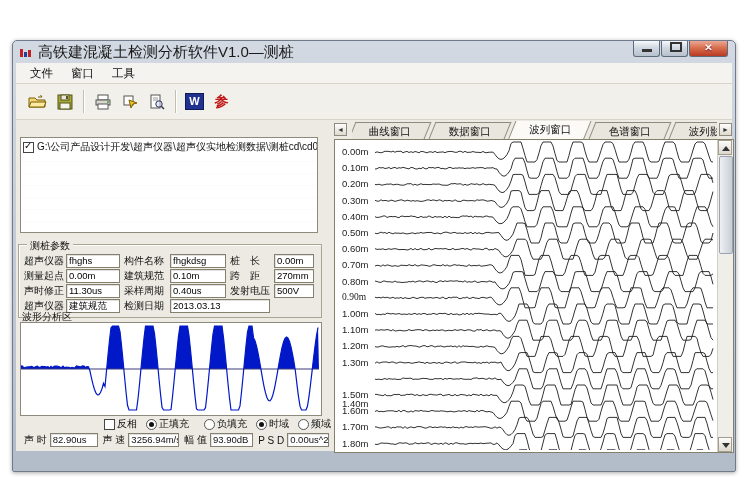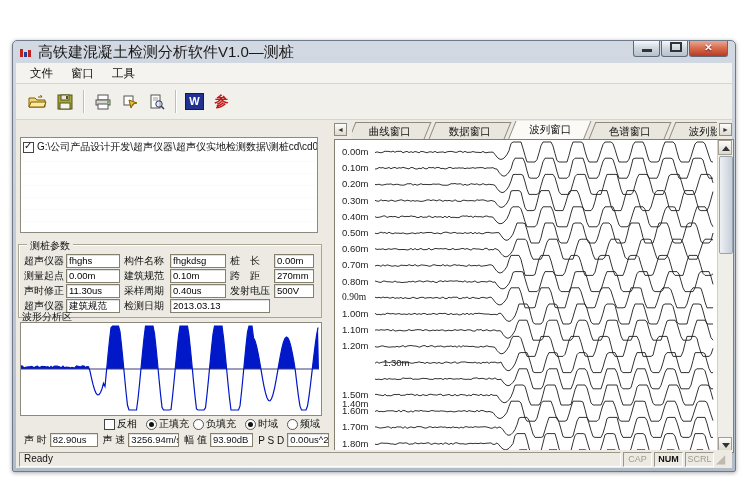--- a/index.html
+++ b/index.html
@@ -240,21 +240,21 @@
             <line x1="0" x2="298" y1="46" y2="46" stroke="#3c3c78" stroke-width="1"></line>
             <path d="M0.0 42.9L1.5 43.0L3.0 45.0L4.5 44.4L6.0 44.0L7.5 43.8L9.0 43.9L10.5 43.4L12.0 44.1L13.5 44.5L15.0 43.5L16.5 43.2L18.0 44.6L19.5 44.0L21.0 43.3L22.5 43.7L24.0 43.5L25.5 44.1L27.0 43.6L28.5 45.1L30.0 43.4L31.5 44.8L33.0 43.3L34.5 43.2L36.0 43.2L37.5 43.5L39.0 44.1L40.5 44.6L42.0 43.1L43.5 44.9L45.0 44.1L46.5 44.3L48.0 44.4L49.5 45.0L51.0 44.3L52.5 44.9L54.0 44.7L55.5 43.0L57.0 43.3L58.5 43.7L60.0 43.8L61.5 42.9L63.0 43.1L64.5 44.6L66.0 43.7L67.5 43.8L69.0 48.2L70.5 55.1L72.0 61.4L73.5 66.5L75.0 70.1L76.5 71.8L78.0 71.7L79.5 69.5L81.0 65.7L82.5 60.3L84.0 63.5L85.5 47.9L87.0 32.0L88.5 17.3L90.0 4.7L91.5 3.0L93.0 3.0L94.5 3.0L96.0 3.0L97.5 3.0L99.0 8.7L100.5 22.2L102.0 37.4L103.5 53.3L105.0 68.7L106.5 82.3L108.0 87.0L109.5 87.0L111.0 87.0L112.5 87.0L114.0 87.0L115.5 87.0L117.0 75.8L118.5 61.2L120.0 45.4L121.5 29.7L123.0 15.2L124.5 3.0L126.0 3.0L127.5 3.0L129.0 3.0L130.5 3.0L132.0 3.0L133.5 10.6L135.0 24.4L136.5 39.8L138.0 55.7L139.5 70.9L141.0 84.2L142.5 87.0L144.0 87.0L145.5 87.0L147.0 87.0L148.5 87.0L150.0 86.5L151.5 73.7L153.0 58.8L154.5 43.0L156.0 27.4L157.5 13.1L159.0 3.0L160.5 3.0L162.0 3.0L163.5 3.0L165.0 3.0L166.5 3.0L168.0 12.6L169.5 26.7L171.0 42.3L172.5 58.1L174.0 73.1L175.5 86.0L177.0 87.0L178.5 87.0L180.0 87.0L181.5 87.0L183.0 87.0L184.5 84.7L186.0 71.5L187.5 56.4L189.0 40.5L190.5 25.1L192.0 11.2L193.5 3.0L195.0 3.0L196.5 3.0L198.0 3.0L199.5 3.0L201.0 3.0L202.5 14.6L204.0 29.0L205.5 44.7L207.0 60.5L208.5 75.2L210.0 87.0L211.5 87.0L213.0 87.0L214.5 87.0L216.0 87.0L217.5 87.0L219.0 82.9L220.5 69.3L222.0 54.0L223.5 38.1L225.0 22.8L226.5 9.2L228.0 3.0L229.5 3.0L231.0 3.0L232.5 14.7L234.0 17.8L235.5 22.9L237.0 29.8L238.5 37.9L240.0 46.6L241.5 55.3L243.0 63.3L244.5 69.9L246.0 74.8L247.5 77.5L249.0 77.8L250.5 75.8L252.0 71.5L253.5 65.3L255.0 57.6L256.5 49.1L258.0 40.3L259.5 32.0L261.0 24.7L262.5 19.0L264.0 15.4L265.5 14.0L267.0 15.1L268.5 18.4L270.0 23.9L271.5 31.0L273.0 39.2L274.5 49.0L276.0 61.9L277.5 73.6L279.0 83.2L280.5 87.0L282.0 87.0L283.5 87.0L285.0 87.0L286.5 83.0L288.0 73.3L289.5 61.5L291.0 48.6L292.5 35.5L294.0 23.2L295.5 12.6L297.0 4.5" fill="none" stroke="#0018c8" stroke-width="1.2"></path>
           </svg>
       </div>
 
       <div class="ctrl-row1">
         <span class="opt">
           <span class="cbx" id="invert-box" style="margin-right:2px;"></span>
           <span>反相</span>
         </span>
-        <span id="fill-opts" style="display:flex;gap:4px;">
+        <span id="fill-opts" style="display:flex;gap:15px;">
             <span class="opt">
               <span class="radio sel"></span>
               <span>正填充</span>
             </span>
             <span class="opt">
               <span class="radio"></span>
               <span>负填充</span>
             </span>
           </span>
         <span id="domain-opts" style="display:flex;gap:9px;">
@@ -322,21 +322,21 @@
             <path d="M40 271.5L42 270.5L44 271.7L46 271.3L48 271.7L50 271.4L52 270.9L54 270.8L56 270.8L58 270.8L60 271.4L62 271.6L64 270.3L66 272.0L68 270.3L70 270.7L72 271.8L74 272.0L76 270.9L78 272.1L80 270.6L82 270.8L84 271.2L86 270.3L88 271.2L90 271.0L92 271.4L94 271.5L96 270.6L98 270.6L100 271.2L102 271.1L104 271.3L106 270.8L108 271.1L110 271.2L112 271.8L114 271.5L116 271.2L118 271.8L120 271.8L122 271.3L124 270.8L126 271.4L128 270.8L130 270.7L132 271.7L134 270.5L136 271.2L138 271.4L140 271.9L142 270.3L144 271.7L146 270.4L148 270.6L150 271.4L152 271.9L154 271.4L156 272.0L158 272.5L160 275.2L162 277.3L164 278.4L166 278.3L168 277.1L170 275.0L172 272.2L174 266.3L176 261.2L178 261.2L180 261.2L182 261.2L184 261.2L186 262.9L188 270.2L190 277.9L192 281.2L194 281.2L196 281.2L198 281.2L200 281.2L202 278.1L204 270.5L206 263.6L208 261.2L210 261.2L212 261.2L214 261.2L216 261.2L218 266.4L220 273.3L222 279.3L224 281.2L226 281.2L228 281.2L230 281.2L232 280.1L234 274.1L236 267.1L238 261.2L240 261.2L242 261.2L244 261.2L246 261.2L248 262.1L250 269.4L252 277.3L254 281.2L256 281.2L258 281.2L260 281.2L262 281.2L264 279.2L266 271.3L268 265.0L270 261.2L272 261.2L274 261.2L276 261.2L278 261.2L280 266.2L282 272.7L284 279.6L286 281.2L288 281.2L290 281.2L292 281.2L294 281.2L296 275.2L298 267.9L300 261.2L302 261.2L304 261.2L306 261.2L308 261.2L310 261.5L312 268.6L314 275.9L316 281.2L318 281.2L320 281.2L322 281.2L324 281.2L326 278.9L328 272.0L330 265.4L332 261.2L334 261.2L336 261.2L338 261.2L340 261.2L342 265.3L344 271.9L346 278.1L348 281.2L350 281.2L352 281.2L354 281.2L356 281.2L358 275.5L360 269.1L362 263.2L364 261.2L366 261.2L368 261.2L370 261.2L372 262.6L374 268.4L376 274.7L378 280.6" fill="none" stroke="#1c1c1c" stroke-width="0.9"></path>
             <path d="M40 286.8L42 287.1L44 287.9L46 288.0L48 287.7L50 287.4L52 286.9L54 286.8L56 288.3L58 287.2L60 287.8L62 286.8L64 287.0L66 286.9L68 288.3L70 286.6L72 288.3L74 287.6L76 286.8L78 287.6L80 287.6L82 286.6L84 286.6L86 286.7L88 287.4L90 288.1L92 287.9L94 286.8L96 286.9L98 287.7L100 287.0L102 287.6L104 287.1L106 286.8L108 287.3L110 286.9L112 287.8L114 287.4L116 287.9L118 286.8L120 287.6L122 287.3L124 288.2L126 287.0L128 288.0L130 286.8L132 286.7L134 287.4L136 287.0L138 287.5L140 286.6L142 287.0L144 287.2L146 286.9L148 286.9L150 286.7L152 287.1L154 287.6L156 288.3L158 288.0L160 286.8L162 288.2L164 287.0L166 287.6L168 289.8L170 292.7L172 294.7L174 295.3L176 294.5L178 292.5L180 289.5L182 284.8L184 278.1L186 277.4L188 277.4L190 277.4L192 277.4L194 280.3L196 287.3L198 294.1L200 297.4L202 297.4L204 297.4L206 297.4L208 296.6L210 290.1L212 283.4L214 277.4L216 277.4L218 277.4L220 277.4L222 277.4L224 282.3L226 289.2L228 296.5L230 297.4L232 297.4L234 297.4L236 297.4L238 295.9L240 288.5L242 281.0L244 277.4L246 277.4L248 277.4L250 277.4L252 277.4L254 283.5L256 290.6L258 296.5L260 297.4L262 297.4L264 297.4L266 297.4L268 293.2L270 286.5L272 278.6L274 277.4L276 277.4L278 277.4L280 277.4L282 277.4L284 285.2L286 293.5L288 297.4L290 297.4L292 297.4L294 297.4L296 297.4L298 292.8L300 284.9L302 278.5L304 277.4L306 277.4L308 277.4L310 277.4L312 280.5L314 287.2L316 295.0L318 297.4L320 297.4L322 297.4L324 297.4L326 297.4L328 290.6L330 283.5L332 277.8L334 277.4L336 277.4L338 277.4L340 277.4L342 282.5L344 289.1L346 296.3L348 297.4L350 297.4L352 297.4L354 297.4L356 295.8L358 288.5L360 280.9L362 277.4L364 277.4L366 277.4L368 277.4L370 277.4L372 283.3L374 290.9L376 297.4L378 297.4" fill="none" stroke="#1c1c1c" stroke-width="0.9"></path>
             <path d="M40 304.2L42 304.5L44 304.0L46 303.0L48 303.1L50 303.3L52 303.2L54 303.5L56 304.0L58 303.9L60 304.5L62 303.9L64 302.9L66 302.9L68 303.3L70 302.9L72 303.0L74 304.3L76 304.0L78 304.0L80 302.7L82 303.5L84 303.8L86 303.0L88 303.5L90 303.4L92 302.9L94 302.8L96 304.4L98 303.9L100 303.1L102 303.8L104 304.1L106 303.2L108 304.4L110 302.8L112 303.4L114 304.5L116 303.2L118 304.3L120 302.9L122 302.8L124 303.6L126 303.9L128 303.7L130 304.2L132 304.0L134 303.4L136 303.3L138 303.7L140 303.3L142 303.5L144 303.5L146 303.0L148 303.7L150 303.4L152 303.2L154 303.1L156 302.9L158 304.4L160 304.3L162 302.9L164 304.9L166 307.3L168 309.0L170 309.9L172 309.6L174 308.3L176 306.1L178 303.5L180 295.5L182 293.6L184 293.6L186 293.6L188 293.6L190 293.6L192 299.9L194 308.1L196 313.6L198 313.6L200 313.6L202 313.6L204 313.6L206 311.1L208 303.0L210 295.2L212 293.6L214 293.6L216 293.6L218 293.6L220 293.6L222 300.5L224 308.6L226 313.6L228 313.6L230 313.6L232 313.6L234 313.6L236 310.5L238 302.5L240 295.4L242 293.6L244 293.6L246 293.6L248 293.6L250 294.3L252 301.2L254 307.9L256 313.6L258 313.6L260 313.6L262 313.6L264 313.6L266 308.6L268 302.0L270 294.7L272 293.6L274 293.6L276 293.6L278 293.6L280 294.4L282 301.6L284 308.9L286 313.6L288 313.6L290 313.6L292 313.6L294 313.6L296 308.8L298 301.5L300 294.5L302 293.6L304 293.6L306 293.6L308 293.6L310 295.0L312 302.2L314 309.7L316 313.6L318 313.6L320 313.6L322 313.6L324 313.6L326 308.6L328 301.3L330 294.9L332 293.6L334 293.6L336 293.6L338 293.6L340 296.2L342 302.8L344 309.3L346 313.6L348 313.6L350 313.6L352 313.6L354 313.4L356 307.5L358 300.4L360 293.6L362 293.6L364 293.6L366 293.6L368 293.6L370 295.5L372 303.1L374 309.5L376 313.6L378 313.6" fill="none" stroke="#1c1c1c" stroke-width="0.9"></path>
             <path d="M40 319.8L42 319.9L44 320.7L46 319.5L48 320.3L50 319.6L52 318.9L54 319.1L56 319.5L58 319.8L60 320.4L62 319.8L64 320.1L66 319.5L68 319.7L70 319.6L72 320.6L74 320.5L76 319.2L78 320.6L80 320.6L82 320.7L84 320.3L86 320.5L88 319.2L90 319.3L92 319.4L94 318.9L96 319.5L98 319.0L100 319.5L102 320.0L104 319.9L106 319.3L108 319.2L110 319.7L112 319.2L114 319.6L116 319.2L118 320.4L120 319.4L122 319.4L124 319.3L126 319.8L128 320.3L130 319.3L132 320.3L134 320.2L136 319.8L138 320.6L140 319.3L142 319.7L144 319.7L146 319.7L148 319.1L150 319.4L152 319.1L154 320.6L156 320.2L158 319.3L160 319.4L162 320.2L164 320.7L166 319.0L168 322.1L170 324.7L172 326.4L174 326.9L176 326.1L178 324.2L180 321.5L182 316.6L184 310.0L186 309.8L188 309.8L190 309.8L192 309.8L194 313.3L196 320.4L198 326.6L200 329.8L202 329.8L204 329.8L206 329.8L208 327.6L210 321.5L212 314.9L214 309.8L216 309.8L218 309.8L220 309.8L222 309.8L224 315.7L226 322.4L228 328.7L230 329.8L232 329.8L234 329.8L236 329.8L238 326.1L240 319.5L242 312.3L244 309.8L246 309.8L248 309.8L250 309.8L252 310.5L254 317.5L256 325.6L258 329.8L260 329.8L262 329.8L264 329.8L266 329.8L268 325.3L270 316.9L272 309.8L274 309.8L276 309.8L278 309.8L280 309.8L282 311.4L284 319.7L286 326.8L288 329.8L290 329.8L292 329.8L294 329.8L296 329.2L298 322.4L300 315.3L302 309.8L304 309.8L306 309.8L308 309.8L310 309.8L312 314.8L314 322.2L316 329.8L318 329.8L320 329.8L322 329.8L324 329.8L326 328.1L328 320.3L330 313.2L332 309.8L334 309.8L336 309.8L338 309.8L340 310.3L342 316.9L344 324.6L346 329.8L348 329.8L350 329.8L352 329.8L354 329.8L356 325.9L358 318.1L360 311.7L362 309.8L364 309.8L366 309.8L368 309.8L370 312.5L372 319.1L374 326.9L376 329.8L378 329.8" fill="none" stroke="#1c1c1c" stroke-width="0.9"></path>
           </svg>
           <span class="depth-label" style="top: 297.6px;">1.80m</span>
           <span class="depth-label" style="top: 281.4px;">1.70m</span>
           <span class="depth-label" style="top: 265.2px;">1.60m</span>
           <span class="depth-label" style="top: 249px;">1.50m</span>
           <span class="depth-label" style="top: 232.8px; margin-top: 25px;">1.40m</span>
-          <span class="depth-label" style="top: 216.6px; margin-left: 41px;">1.30m</span>
+          <span class="depth-label" style="top: 216.6px;">1.30m</span>
           <span class="depth-label" style="top: 200.4px;">1.20m</span>
           <span class="depth-label" style="top: 184.2px;">1.10m</span>
           <span class="depth-label" style="top: 168px;">1.00m</span>
           <span class="depth-label" style="top: 151.8px; font-family: Liberation Serif, serif;">0.90m</span>
           <span class="depth-label" style="top: 135.6px;">0.80m</span>
           <span class="depth-label" style="top: 119.4px;">0.70m</span>
           <span class="depth-label" style="top: 103.2px;">0.60m</span>
           <span class="depth-label" style="top: 87px;">0.50m</span>
           <span class="depth-label" style="top: 70.8px;">0.40m</span>
           <span class="depth-label" style="top: 54.6px;">0.30m</span>
@@ -344,23 +344,14 @@
           <span class="depth-label" style="top: 22.2px;">0.10m</span>
           <span class="depth-label" style="top: 6px;">0.00m</span>
         <div class="vscroll">
           <button class="vs-btn up"></button>
           <div class="vs-thumb"></div>
           <button class="vs-btn down"></button>
         </div>
       </div>
     </div>
 
-    <div class="statusbar">
-      <div class="sb-ready">Ready</div>
-      <div id="sb-inds" style="display:flex;gap:2px;">
-          <div class="sb-ind">CAP</div>
-          <div class="sb-ind active">NUM</div>
-          <div class="sb-ind">SCRL</div>
-        </div>
-      <div class="sb-grip">◢</div>
-    </div>
   </div>
 </div>
 
 </body></html>

